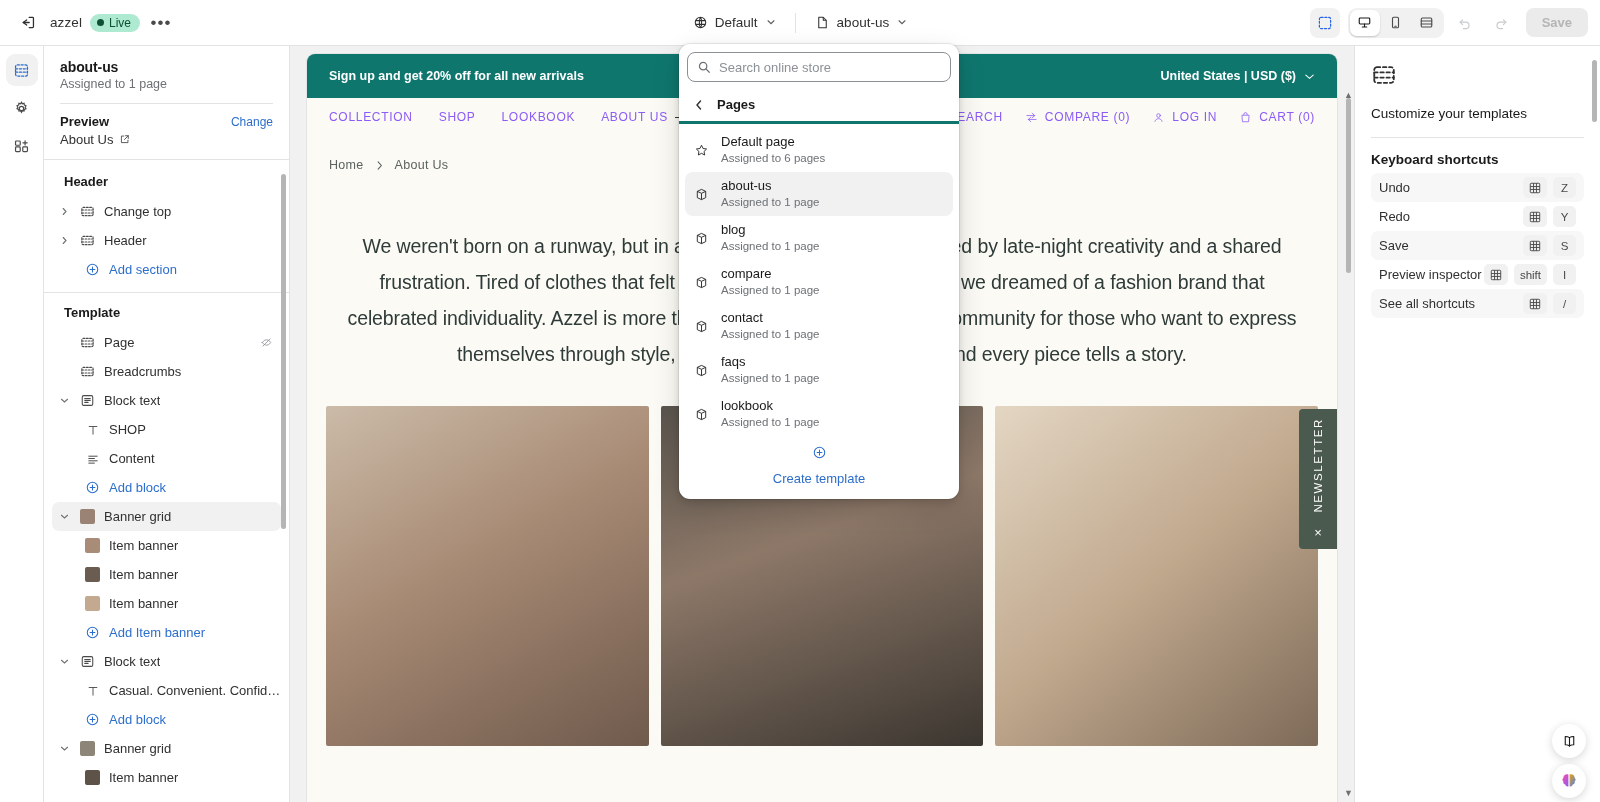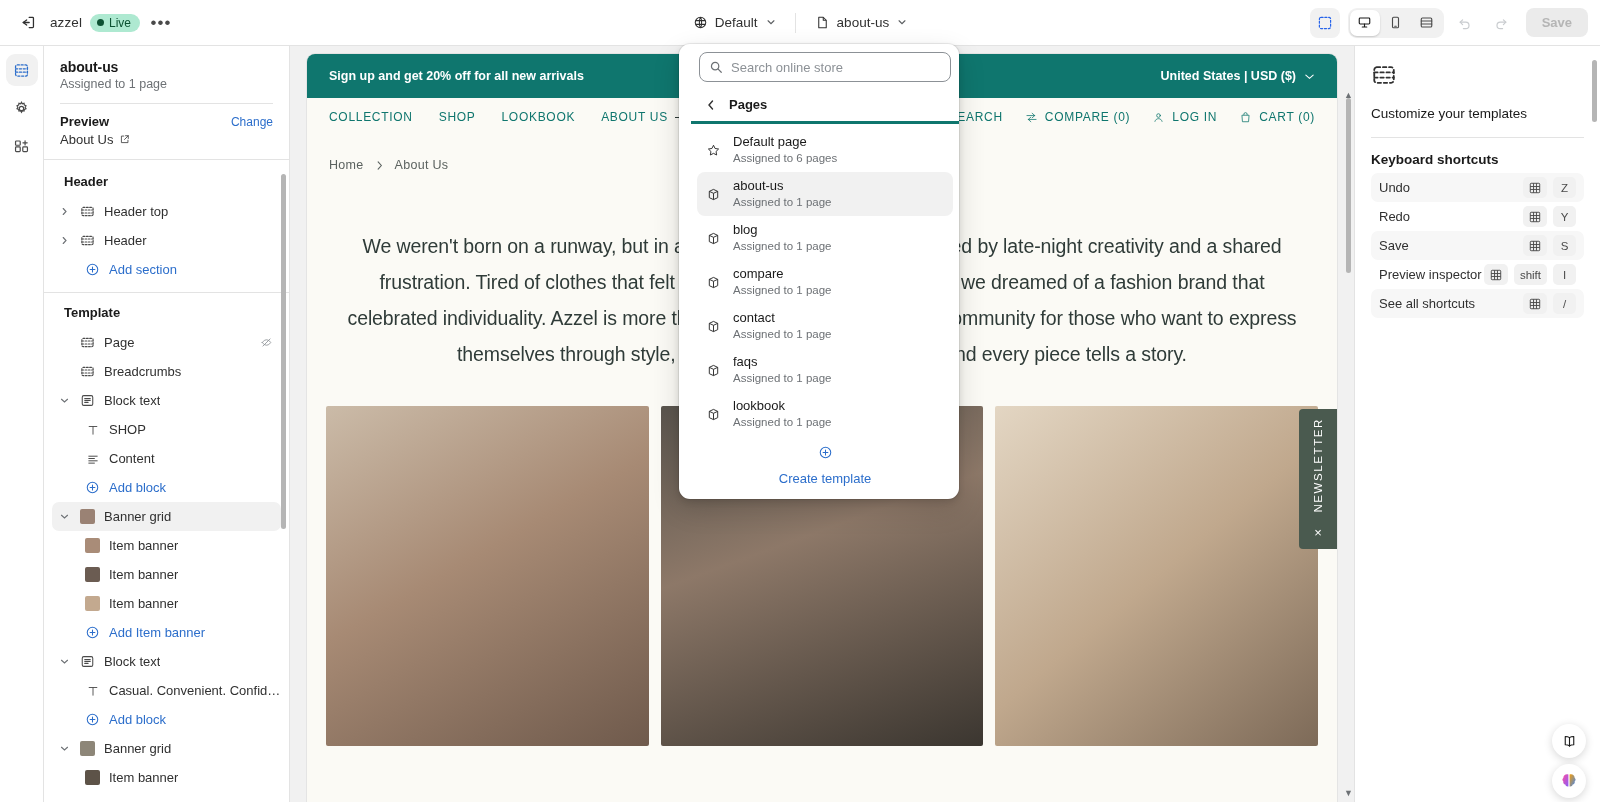--- a/index.html
+++ b/index.html
@@ -113,21 +113,21 @@
     width: 1030px; background: #FBFAF5; border-radius: 8px 8px 0 0; overflow: hidden;
     position: relative; box-shadow: 0 0 0 1px rgba(0,0,0,.05);
   }
   .ann-bar {
     background: #0f766e; color: #fff; height: 44px; display: flex; align-items: center;
     padding: 0 22px; font-size: 12.5px; font-weight: 600; justify-content: space-between;
   }
   .ann-right { display: flex; align-items: center; gap: 8px; font-size: 12.5px; font-weight: 600; }
   .store-nav {
     height: 38px; display: flex; align-items: center; padding: 0 22px; gap: 26px;
-    font-size: 12px; color: #0f766e; letter-spacing: .7px;
+    font-size: 12px; color: #8b5cf6; letter-spacing: .7px;
   }
   .nav-left { display: flex; align-items: center; gap: 26px; }
   .nav-right { margin-left: auto; display: flex; align-items: center; gap: 22px; }
   .nav-item { cursor: pointer; display: flex; align-items: center; gap: 7px; white-space: nowrap; }
   .nav-dash { width: 14px; height: 1px; background: #2f3b38; display: inline-block; }
   .breadcrumbs { padding: 22px 22px 0 22px; font-size: 12.5px; color: #5b625f; display: flex; align-items: center; gap: 10px; letter-spacing: .3px; }
   .hero { padding: 56px 40px 34px 40px; }
   .hero p {
     font-size: 19.5px; line-height: 36px; color: #2f3b38; text-align: center;
     max-width: 960px; margin: 0 auto; letter-spacing: -.1px;
@@ -162,21 +162,21 @@
   .kkey {
     background: #f1f1f1; border-radius: 5px; min-width: 23px; height: 21px; padding: 0 6px;
     display: flex; align-items: center; justify-content: center; font-size: 11.5px; color: #4a4a4a;
   }
   .rp-scroll { position: absolute; right: 3px; top: 14px; width: 5px; height: 62px; background: #b5b5b5; border-radius: 3px; }
 
   
   .popover {
     position: absolute; left: 679px; top: 44px; width: 280px; background: #fff;
     border-radius: 11px; box-shadow: 0 3px 7px rgba(0,0,0,.12), 0 0 0 1px rgba(0,0,0,.07), 0 10px 28px rgba(0,0,0,.14);
-    z-index: 60; overflow: hidden; padding-bottom: 4px; padding-left: 12px;
+    z-index: 60; overflow: hidden; padding-bottom: 4px;
   }
   .pop-search { padding: 8px 8px 8px 8px; }
   .search-box {
     display: flex; align-items: center; gap: 8px; border: 1px solid #8c9196; border-radius: 8px;
     height: 30px; padding: 0 9px; background: #fff;
   }
   .search-box input {
     border: none; outline: none; font-size: 13px; color: #303030; flex: 1;
     font-family: "Liberation Sans", sans-serif; background: transparent;
   }
@@ -360,21 +360,21 @@
                 <svg width="9" height="9" viewBox="0 0 12 12" fill="none" stroke="currentColor" stroke-width="1.5" stroke-linecap="round">
                   <path d="M4.3 2L8 6l-3.7 4"></path>
                 </svg>
               </span>
               <span class="ticon">
                 <svg width="15" height="15" viewBox="0 0 20 20" fill="none" stroke="currentColor" stroke-width="1.4" stroke-linecap="round" stroke-dasharray="2.4 1.9">
                   <rect x="2.5" y="4.5" width="15" height="11" rx="1.8"></rect>
                   <path d="M2.5 8h15M2.5 12h15"></path>
                 </svg>
               </span>
-              <span class="tlabel">Header top</span>
+              <span class="tlabel">Change top</span>
             </div>
             <div class="trow">
               <span class="caret">
                 <svg width="9" height="9" viewBox="0 0 12 12" fill="none" stroke="currentColor" stroke-width="1.5" stroke-linecap="round">
                   <path d="M4.3 2L8 6l-3.7 4"></path>
                 </svg>
               </span>
               <span class="ticon">
                 <svg width="15" height="15" viewBox="0 0 20 20" fill="none" stroke="currentColor" stroke-width="1.4" stroke-linecap="round" stroke-dasharray="2.4 1.9">
                   <rect x="2.5" y="4.5" width="15" height="11" rx="1.8"></rect>

